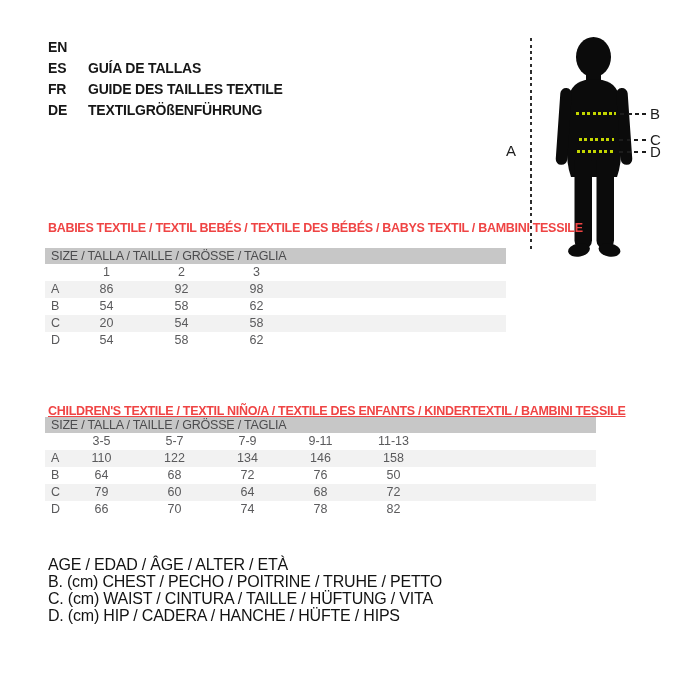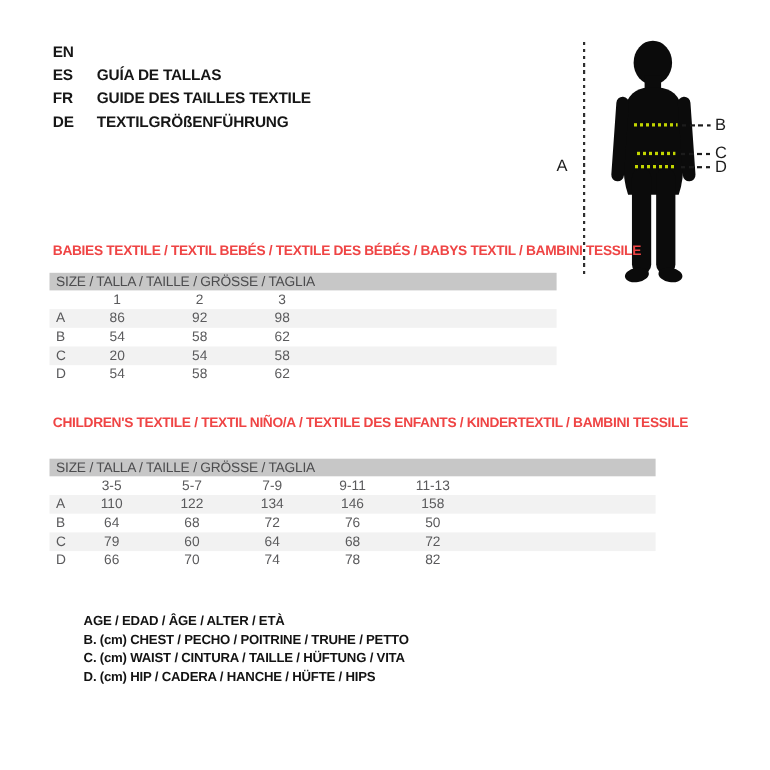--- a/index.html
+++ b/index.html
@@ -25,21 +25,21 @@
   .size-table{position:absolute;left:45px;}
   .band{height:16px;background:#c7c7c7;font-size:12.5px;line-height:16px;color:#4c4c4e;padding-left:6px;letter-spacing:-0.2px;}
   .trow{display:grid;height:17px;font-size:12.5px;line-height:17px;color:#5a5a5c;}
   .babies .trow{grid-template-columns:24px 75px 75px 75px;}
   .children .trow{grid-template-columns:20px 73px 73px 73px 73px 73px;}
   .trow.alt{background:#f2f2f2;}
   .tcell{text-align:center;}
   .tlabel{text-align:left;padding-left:6px;}
   
   .legend{position:absolute;left:48px;top:556px;}
-  .legend-line{font-size:12px;line-height:17px;font-weight:700;letter-spacing:-0.2px;color:#131313;white-space:nowrap;margin-left:28px;}
+  .legend-line{font-size:16px;line-height:17px;font-weight:400;letter-spacing:-0.2px;color:#131313;white-space:nowrap;}
 </style>
 </head>
 <body>
 
 <div id="canvas">
 
   <div class="lang-block">
     <div class="lang-row">
       <span class="lang-code">EN</span>
     </div>
@@ -114,21 +114,21 @@
       <span class="tcell">58</span>
     </div>
     <div class="trow">
       <span class="tcell tlabel">D</span>
       <span class="tcell">54</span>
       <span class="tcell">58</span>
       <span class="tcell">62</span>
     </div>
   </div>
 
-  <div class="section-title" style="top:377px;">CHILDREN'S TEXTILE / TEXTIL NIÑO/A / TEXTILE DES ENFANTS / KINDERTEXTIL / BAMBINI TESSILE</div>
+  <div class="section-title" style="top:404px;text-decoration:underline;">CHILDREN'S TEXTILE / TEXTIL NIÑO/A / TEXTILE DES ENFANTS / KINDERTEXTIL / BAMBINI TESSILE</div>
   <div class="size-table children" style="top:417px;width:551px;">
     <div class="band">SIZE / TALLA / TAILLE / GRÖSSE / TAGLIA</div>
     <div class="trow">
       <span class="tcell tlabel"></span>
       <span class="tcell">3-5</span>
       <span class="tcell">5-7</span>
       <span class="tcell">7-9</span>
       <span class="tcell">9-11</span>
       <span class="tcell">11-13</span>
     </div>

